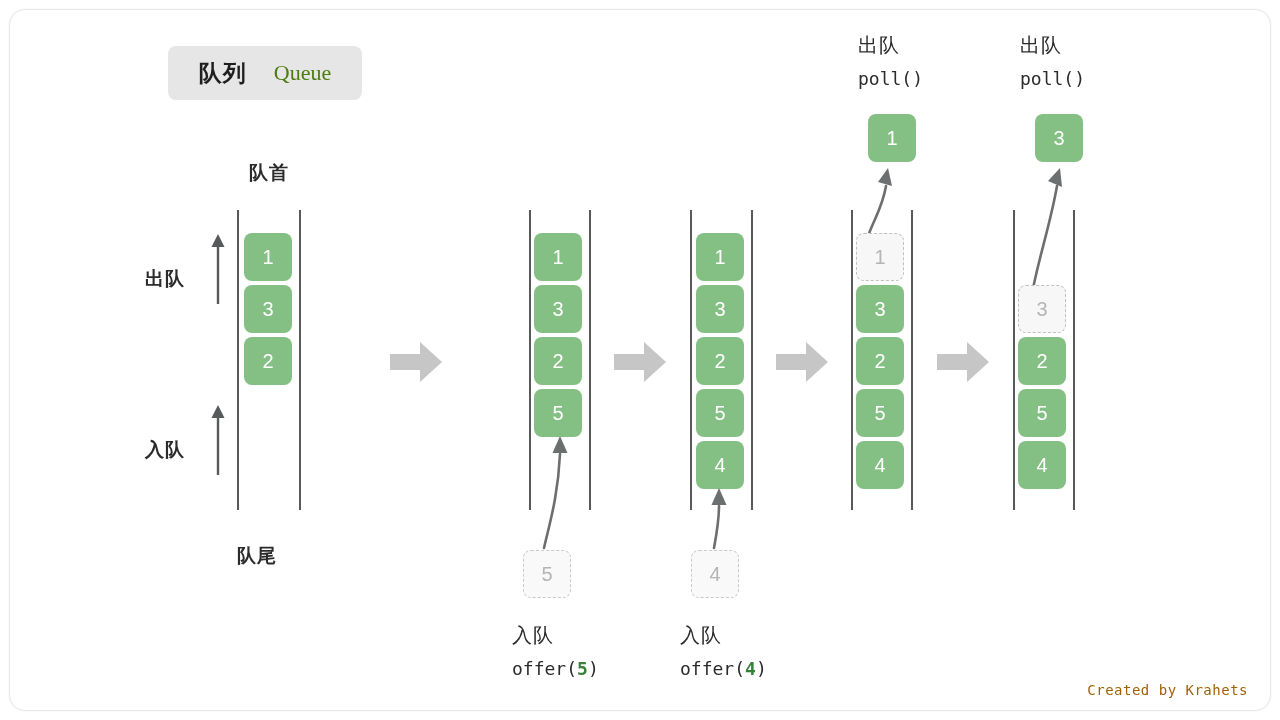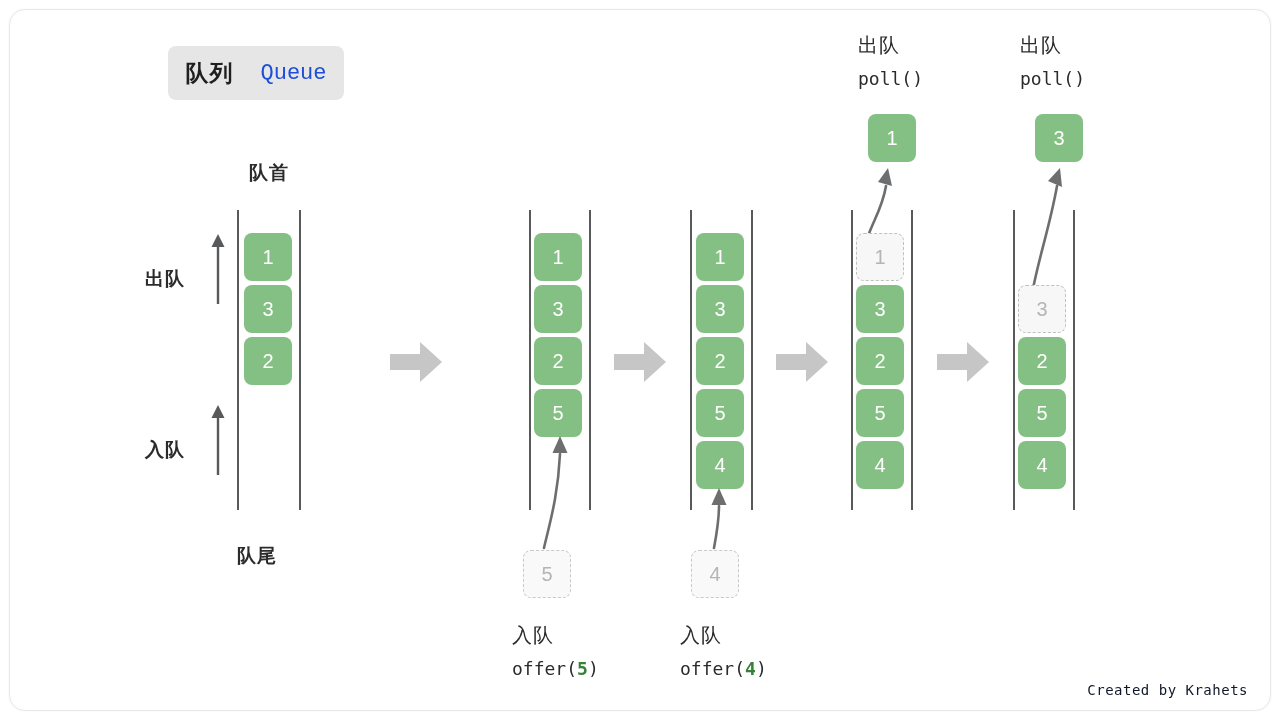--- a/index.html
+++ b/index.html
@@ -29,39 +29,39 @@
     position: absolute;
     left: 0; top: 0;
     width: 1280px;
     height: 720px;
   }
   
   #title-chip {
     position: absolute;
     left: 168px;
     top: 46px;
-    width: 176px;
+    width: 194px;
     height: 54px;
     background: #e6e6e6;
     border-radius: 8px;
     display: flex;
     align-items: center;
     justify-content: center;
     gap: 27px;
   }
   #title-chip .cn {
     font-size: 23px;
     font-weight: bold;
     color: #1f1f1f;
     letter-spacing: 1px;
   }
   #title-chip .en {
-    font-family: Liberation Mono, monospace;
+    font-family: Liberation Serif, serif;
     font-size: 22px;
-    color: #1d4ed8;
+    color: #4d7c0f;
   }
   
   .cn-label {
     position: absolute;
     font-size: 19px;
     font-weight: bold;
     color: #2b2b2b;
     white-space: nowrap;
     letter-spacing: 1px;
   }
@@ -123,21 +123,21 @@
   
   .dir-arrow { position: absolute; }
   .curve-arrow { position: absolute; }
   
   #credit {
     position: absolute;
     right: 32px;
     bottom: 22px;
     font-family: "DejaVu Sans Mono", "Liberation Mono", monospace;
     font-size: 14px;
-    color: #0f172a;
+    color: #a16207;
     letter-spacing: 0.5px;
   }
 </style>
 </head>
 <body>
 
 <div id="card"></div>
 
 <div id="stage">
 

